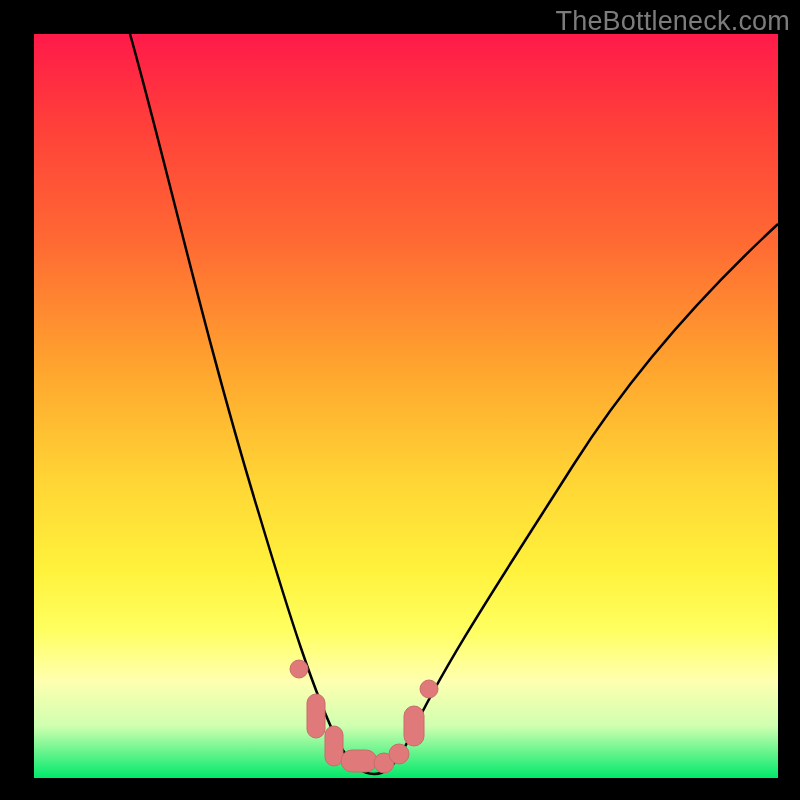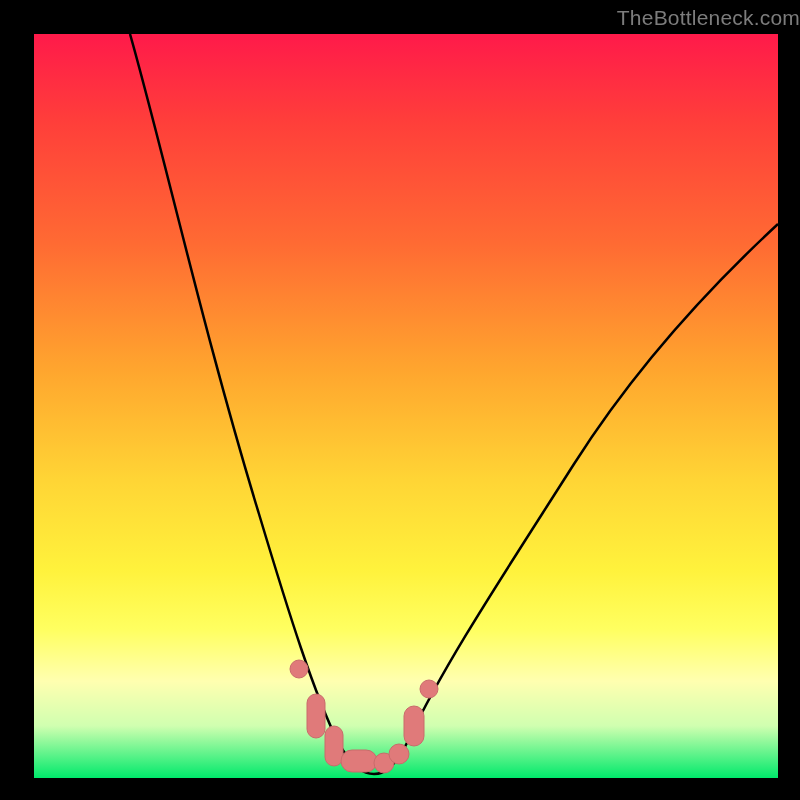--- a/index.html
+++ b/index.html
@@ -33,23 +33,23 @@
       #ffd535 60%,
       #fff23c 72%,
       #ffff60 80%,
       #ffffb0 87%,
       #d0ffb0 93%,
       #00e96b 100%);
   }
   .watermark {
     position: absolute;
     top: 6px;
-    right: 0;
+    right: 10px;
     color: #7c7c7c;
-    font-size: 21px;
+    font-size: 27px;
     font-weight: 500;
     letter-spacing: 0.2px;
     user-select: none;
   }
   svg.curve {
     position: absolute;
     left: 0;
     top: 0;
     width: 744px;
     height: 744px;

